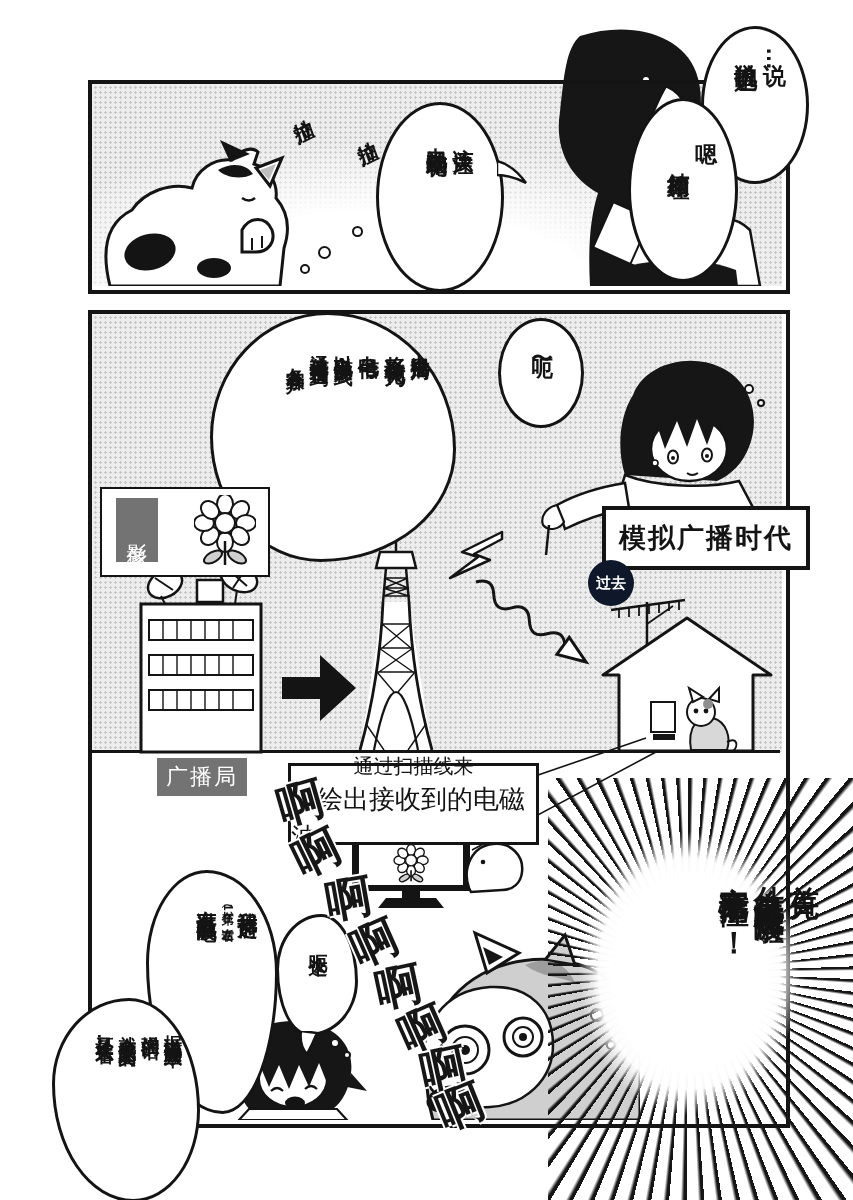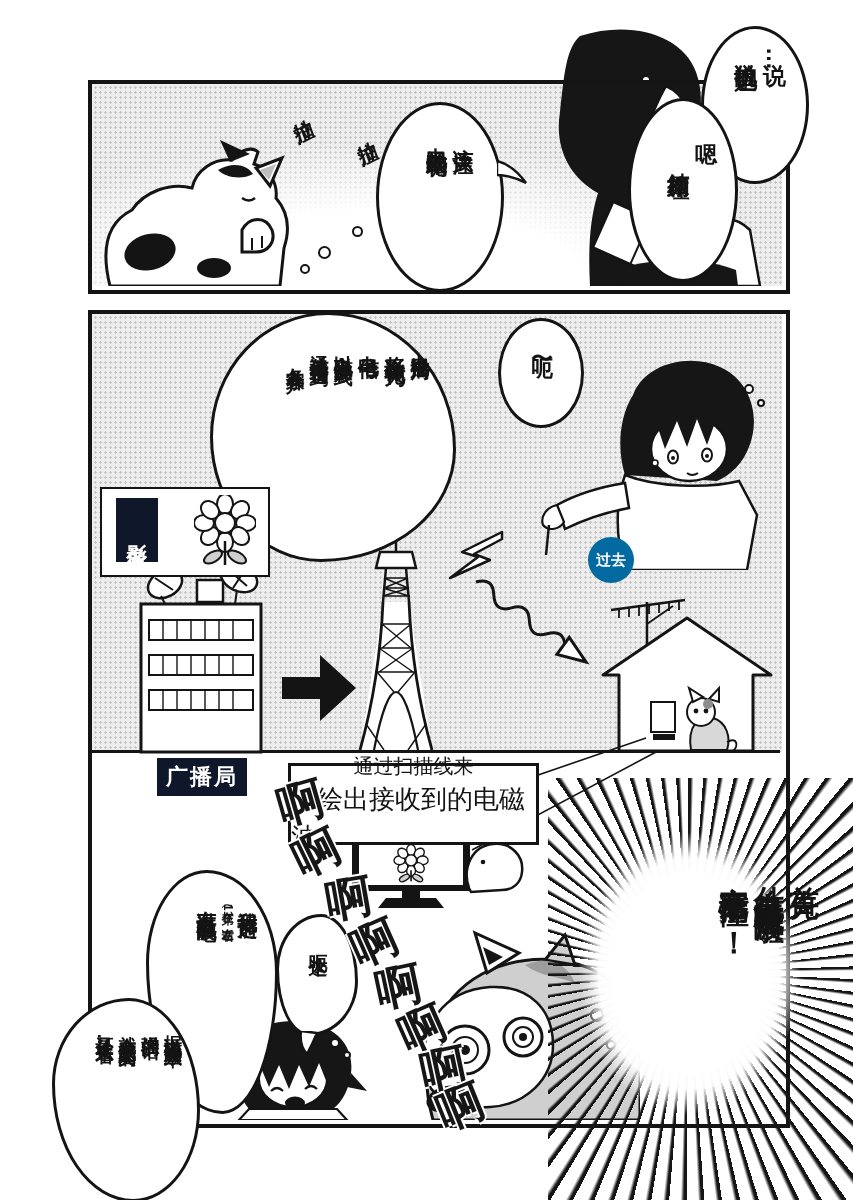--- a/index.html
+++ b/index.html
@@ -7,32 +7,32 @@
         font-family:"Liberation Sans","DejaVu Sans",sans-serif;color:#141414;}
   .abs{position:absolute;}
   .halftone{background-color:#ededed;background-image:radial-gradient(#c6c6c6 1px,rgba(0,0,0,0) 1.3px);background-size:5px 5px;}
   .panel-border{border:4px solid #141414;background:transparent;pointer-events:none;}
   .bubble{position:absolute;background:#fff;border:3px solid #141414;}
   .vt{writing-mode:vertical-rl;}
   .vt>div{margin:0 2px;}
   .dialog{font-weight:600;letter-spacing:2px;line-height:1.16;color:#141414;}
   .em{font-weight:900;font-size:21px;}
   .sfx{font-weight:700;color:#141414;}
-  .tag{background:#0f172a;color:#fff;font-weight:700;display:flex;align-items:center;justify-content:center;}
+  .tag{background:#737373;color:#fff;font-weight:400;display:flex;align-items:center;justify-content:center;}
   .z1{z-index:1}.z2{z-index:2}.z3{z-index:3}.z4{z-index:4}
   .scream{position:absolute;z-index:6;font-size:46px;font-weight:900;color:#161616;
           text-shadow:-2px 0 #fff,2px 0 #fff,0 -2px #fff,0 2px #fff;}
   .burst{position:absolute;left:548px;top:778px;width:305px;height:422px;z-index:4;
          background:repeating-conic-gradient(from 0deg at 46% 46%,#161616 0deg .7deg,rgba(0,0,0,0) 1.5deg 4.4deg);}
   .burst-core{position:absolute;left:4%;top:4%;width:92%;height:92%;
          background:radial-gradient(ellipse 52% 48% at 46% 46%,#fff 52%,rgba(255,255,255,.97) 62%,rgba(255,255,255,0) 76%);}
   .fade1{background:radial-gradient(ellipse 80% 95% at 42% 100%,#fff 38%,rgba(255,255,255,0) 74%);}
   .era-box{position:absolute;left:602px;top:506px;width:200px;height:56px;background:#fff;border:4px solid #141414;
            display:flex;align-items:center;justify-content:center;font-weight:900;font-size:27px;letter-spacing:2px;z-index:4;}
-  .era-badge{position:absolute;left:588px;top:537px;width:46px;height:46px;border-radius:50%;background:#0369a1;color:#fff;
+  .era-badge{position:absolute;left:588px;top:560px;width:46px;height:46px;border-radius:50%;background:#0f172a;color:#fff;
            display:flex;align-items:center;justify-content:center;font-weight:900;font-size:15px;z-index:5;}
   .scan-box{position:absolute;left:288px;top:763px;width:245px;height:76px;background:#fff;border:3px solid #141414;z-index:4;
            display:flex;flex-direction:column;align-items:center;justify-content:center;font-weight:400;line-height:1.45;}
   .scan-box .l1{font-size:20px}.scan-box .l2{font-size:26px;letter-spacing:0px;}
   .dot{position:absolute;border:2px solid #141414;border-radius:50%;background:#fff;z-index:3;}
 </style>
 </head>
 <body>
 
 <div id="page">
@@ -225,20 +225,21 @@
     <path d="M52,150 C42,152 35,161 38,170 C44,177 55,174 59,167 Z" fill="#fff" stroke="#141414" stroke-width="2.2"></path>
     <path d="M44,170 L41,200" stroke="#141414" stroke-width="2.5"></path>
     <circle cx="244" cy="34" r="4" fill="#fff" stroke="#141414" stroke-width="2"></circle>
     <circle cx="256" cy="48" r="3" fill="#fff" stroke="#141414" stroke-width="2"></circle>
   </svg>
 
   <div class="bubble z4" style="left:498px;top:318px;width:80px;height:104px;border-radius:50%;">
     <div class="abs vt dialog" style="top:20px;right:26px;font-size:22px;">呃〜</div>
   </div>
 
+  <div class="era-box">模拟广播时代</div>
   <div class="era-badge">过去</div>
 
   <div class="abs panel-border z3" style="left:88px;top:310px;width:694px;height:810px;"></div>
 
   <div class="tag abs z4" style="left:157px;top:758px;width:90px;height:38px;font-size:22px;letter-spacing:2px;">广播局</div>
 
   <div class="scan-box">
     <div class="l1">通过扫描线来</div>
     <div class="l2">描绘出接收到的电磁波</div>
   </div>

